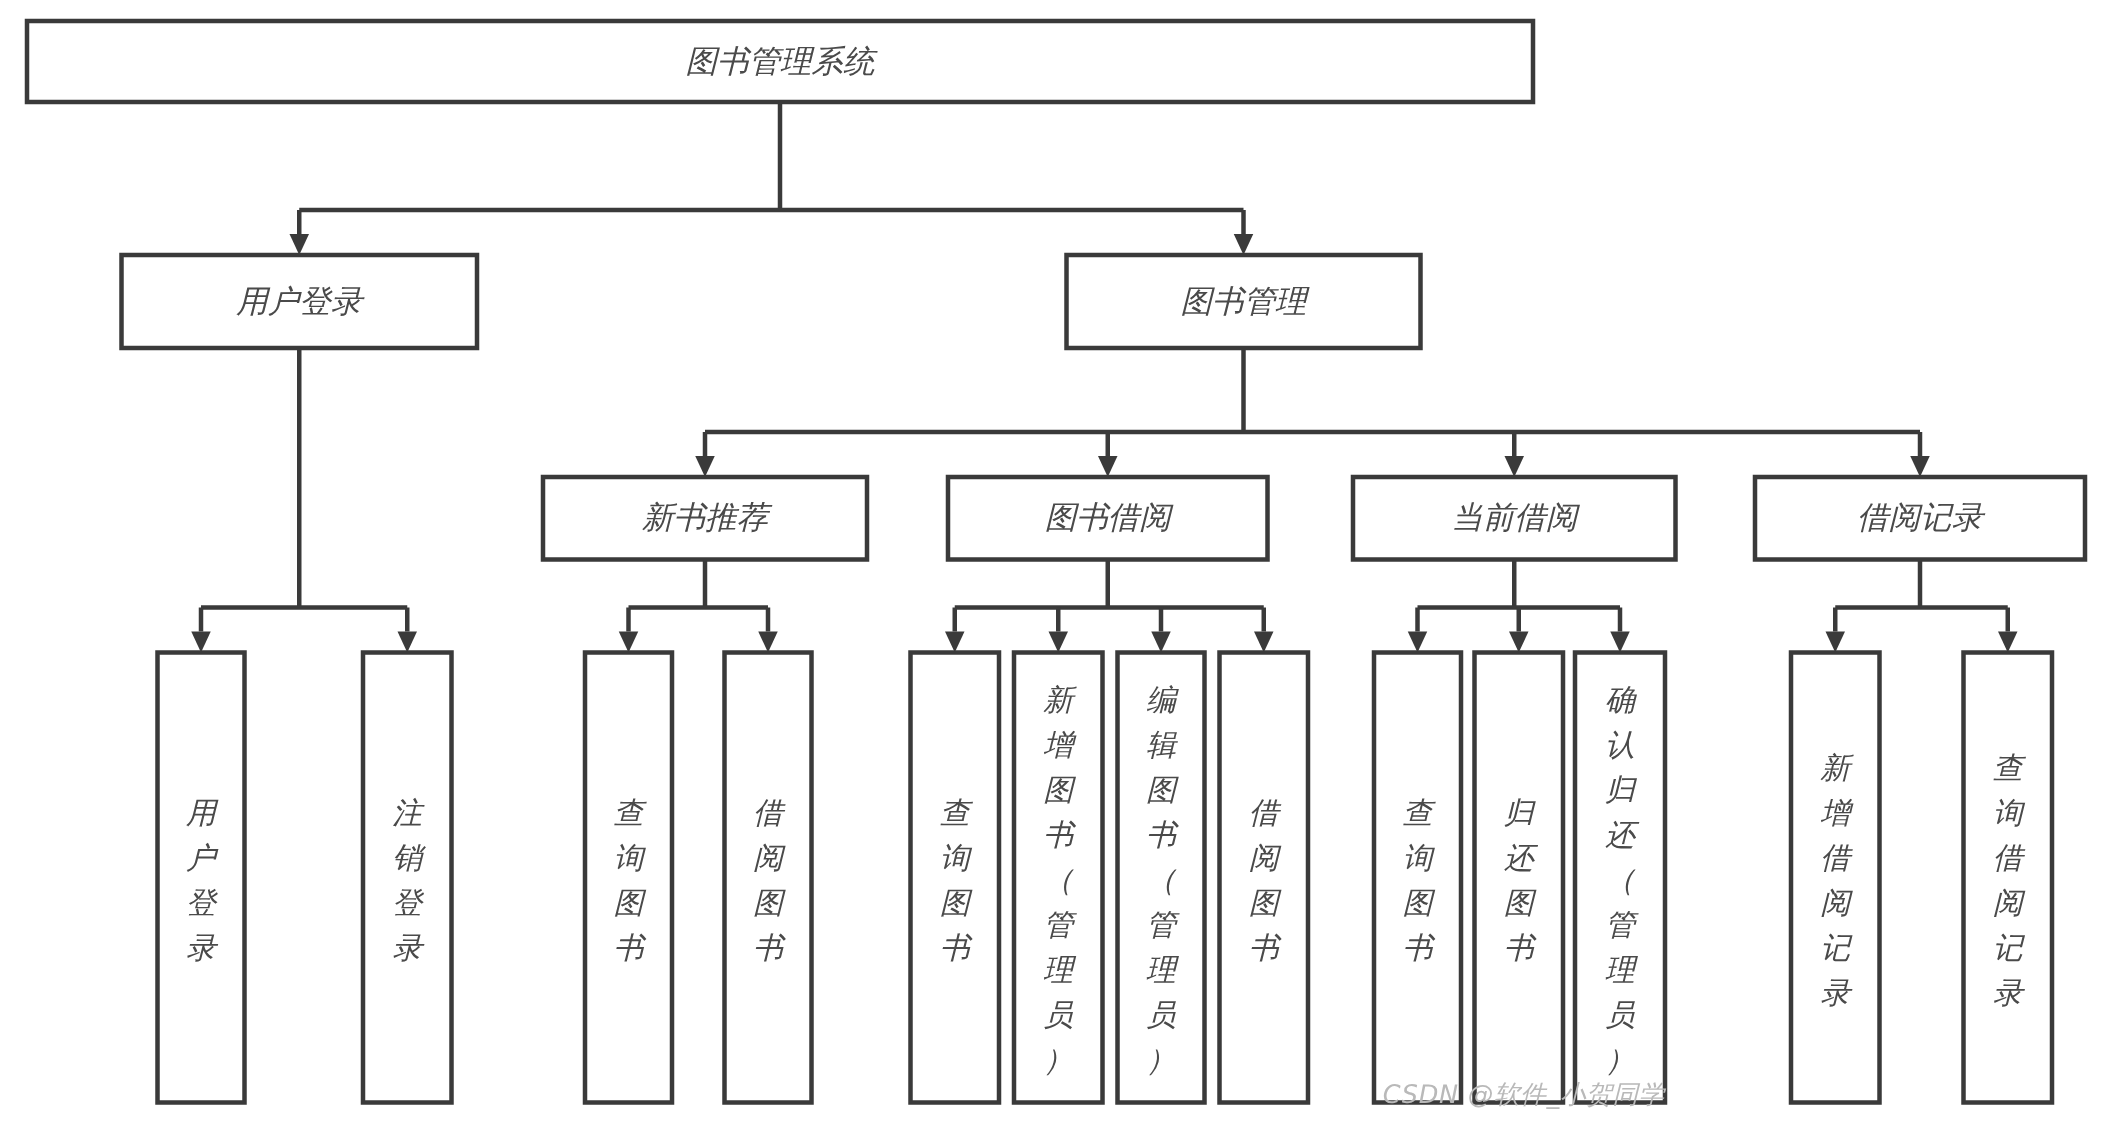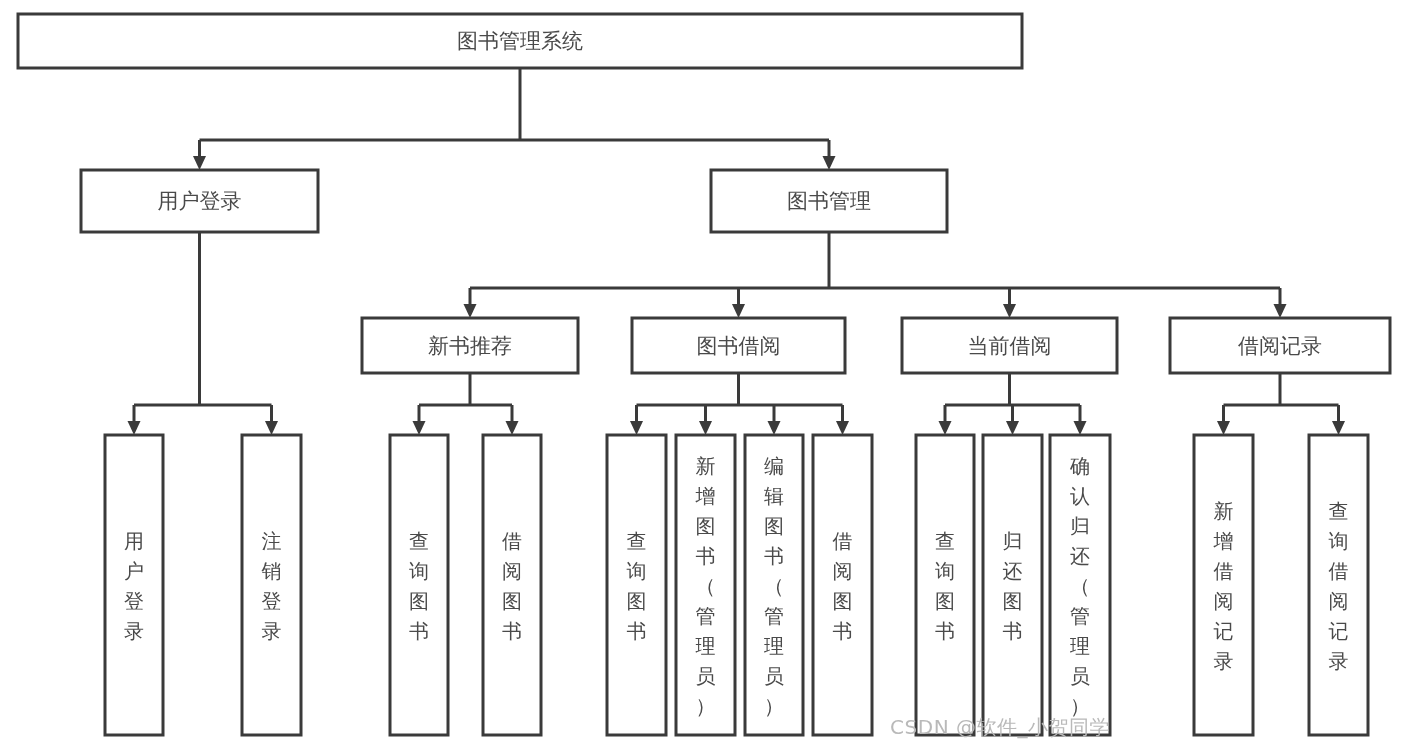--- a/index.html
+++ b/index.html
@@ -11,20 +11,21 @@
     width: 1405px;
     height: 747px;
     font-family: "DejaVu Sans", "Liberation Sans", sans-serif;
     overflow: hidden;
     position: relative;
   }
   #diagram-root {
     position: relative;
     width: 1124px;
     height: 747px;
+    font-style: italic;
   }
   svg#tree-svg {
     position: absolute;
     top: 0;
     left: 0;
     width: 1405px;
     height: 747px;
   }
   .node-box {
     fill: #ffffff;
@@ -52,21 +53,21 @@
     font-family: "DejaVu Sans", "Liberation Sans", sans-serif;
     font-size: 20px;
     fill: #4a4a4a;
     text-anchor: middle;
   }
   .watermark {
     position: absolute;
     right: 14px;
     bottom: 6px;
     font-family: "DejaVu Sans", "Liberation Sans", sans-serif;
-    font-size: 20px;
+    font-size: 17px;
     color: #b9b9b9;
     white-space: nowrap;
     pointer-events: none;
     letter-spacing: 0.5px;
     margin-top: 24px;
   }
 </style>
 </head>
 <body>
 

